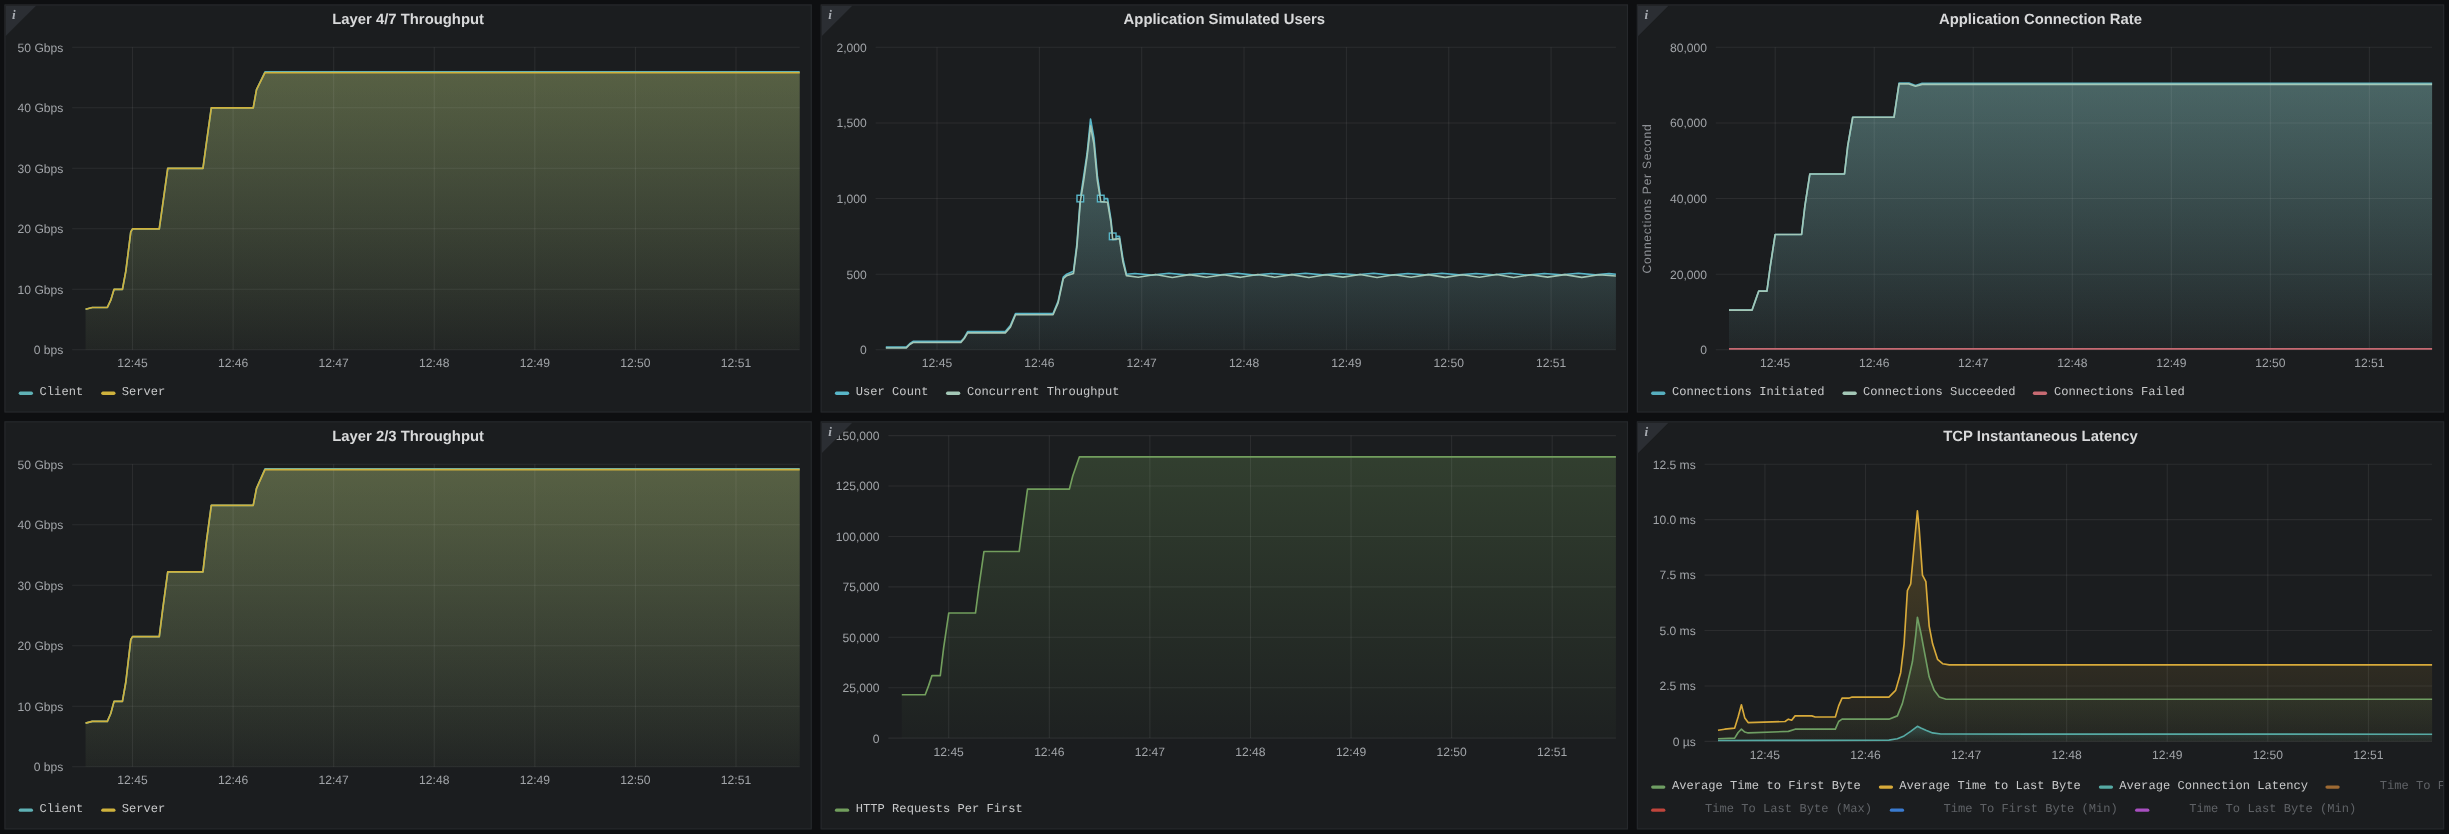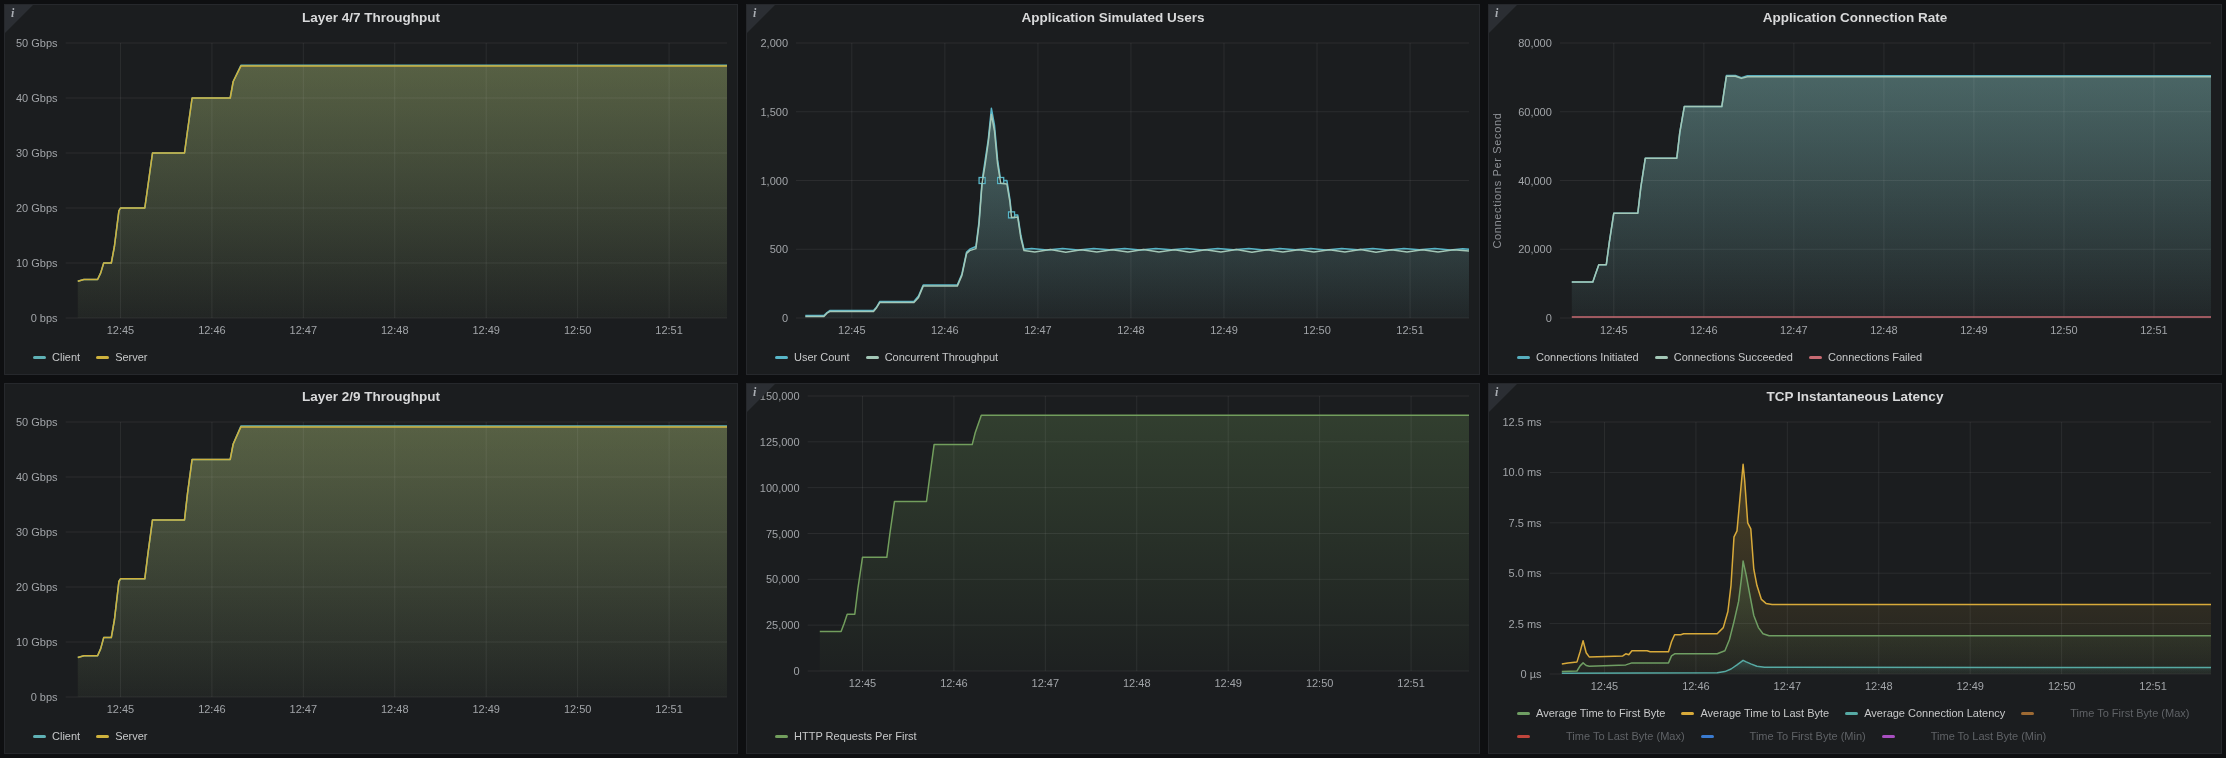--- a/index.html
+++ b/index.html
@@ -12,21 +12,21 @@
   .corner { position:absolute; top:0; left:0; width:0; height:0;
             border-top:28px solid #2b2e33; border-right:28px solid transparent; z-index:3; cursor:pointer; }
   .corner .ii { position:absolute; top:-27px; left:6px; font-family:"Liberation Serif", serif;
                 font-style:italic; font-size:12px; font-weight:bold; color:#a9adb3; }
   .ptitle { height:26px; line-height:26px; text-align:center; color:#d8d9da;
             font-size:13.5px; font-weight:700; flex:0 0 auto; cursor:pointer; }
   .chart { flex:1 1 auto; position:relative; }
   .chart svg { position:absolute; top:0; left:0; }
   svg text { font-family:"Liberation Sans", sans-serif; font-size:11px; fill:#a1a4a8; }
   svg .axlabel { fill:#8e9196; letter-spacing:.06em; }
-  .legend { flex:0 0 auto; padding:2px 8px 7px 28px; }
+  .legend { flex:0 0 auto; padding:2px 8px 7px 12px;font-family:Liberation Mono, monospace; }
   .lrow { line-height:19px; white-space:nowrap; }
   .li { display:inline-flex; align-items:center; margin-right:16px; font-size:11px;
         color:#c7c8c9; cursor:pointer; }
   .li.dim { color:#5f6266;gap:30px; }
   .sw { display:inline-block; width:13px; height:3px; border-radius:2px; margin-right:6px; }
 </style>
 </head>
 <body>
 
 <div id="app">
@@ -206,21 +206,21 @@
             <span class="sw" style="background: rgb(163, 199, 182);"></span>
             <span>Connections Succeeded</span>
           </span><span class="li">
             <span class="sw" style="background: rgb(199, 106, 114);"></span>
             <span>Connections Failed</span>
           </span></div>
       </div>
   </div>
   <div class="panel">
 
-    <div class="ptitle">Layer 2/9 Throughput</div>
+    <div class="ptitle">Layer 2/3 Throughput</div>
     <div class="chart">
         <svg width="732" height="311" viewBox="0 0 732 311">
           <defs>
             <linearGradient id="g3_0" x1="0" y1="0" x2="0" y2="1">
               <stop offset="0%" stop-color="#5fb1b5" stop-opacity="0.26"></stop>
               <stop offset="100%" stop-color="#5fb1b5" stop-opacity="0.03"></stop>
             </linearGradient>
             <linearGradient id="g3_1" x1="0" y1="0" x2="0" y2="1">
               <stop offset="0%" stop-color="#cfb23d" stop-opacity="0.26"></stop>
               <stop offset="100%" stop-color="#cfb23d" stop-opacity="0.03"></stop>

